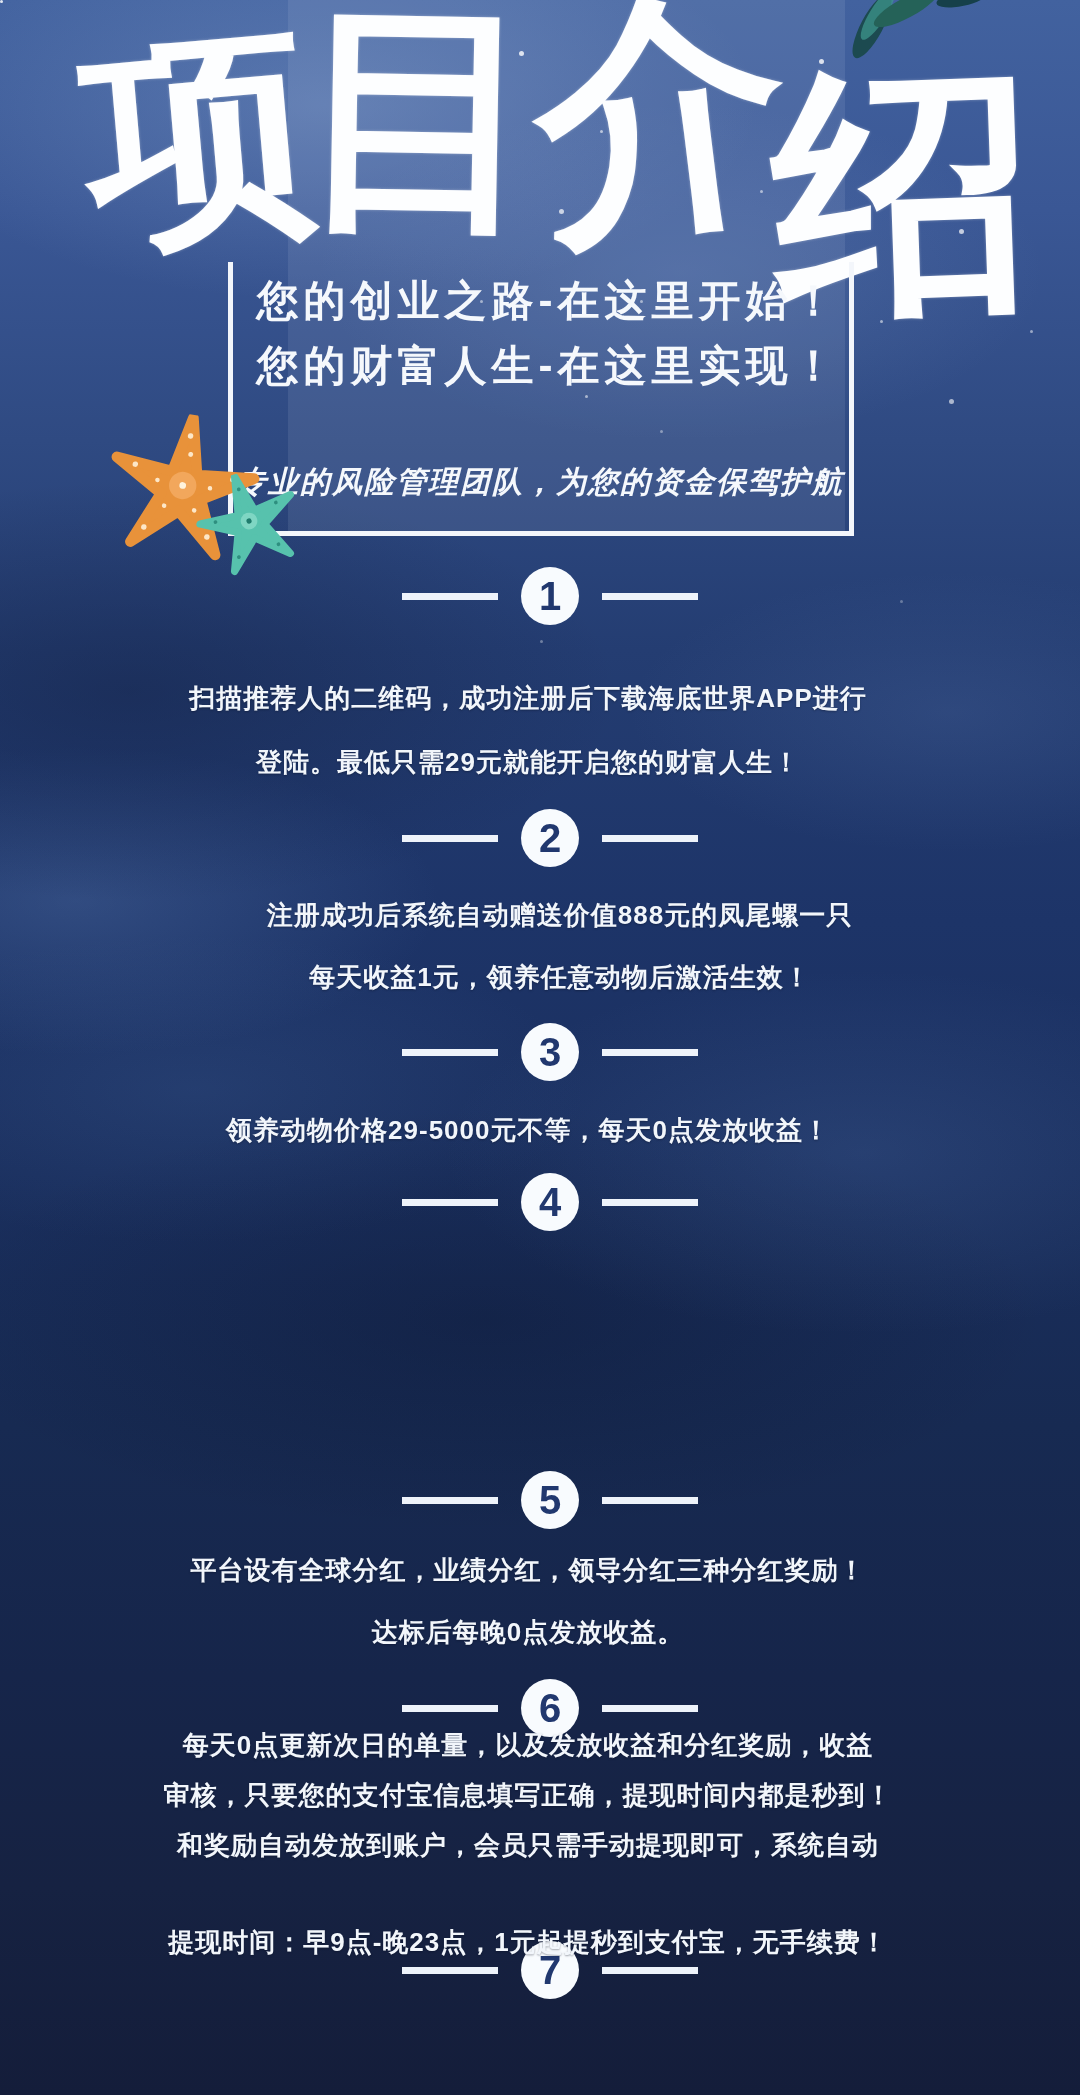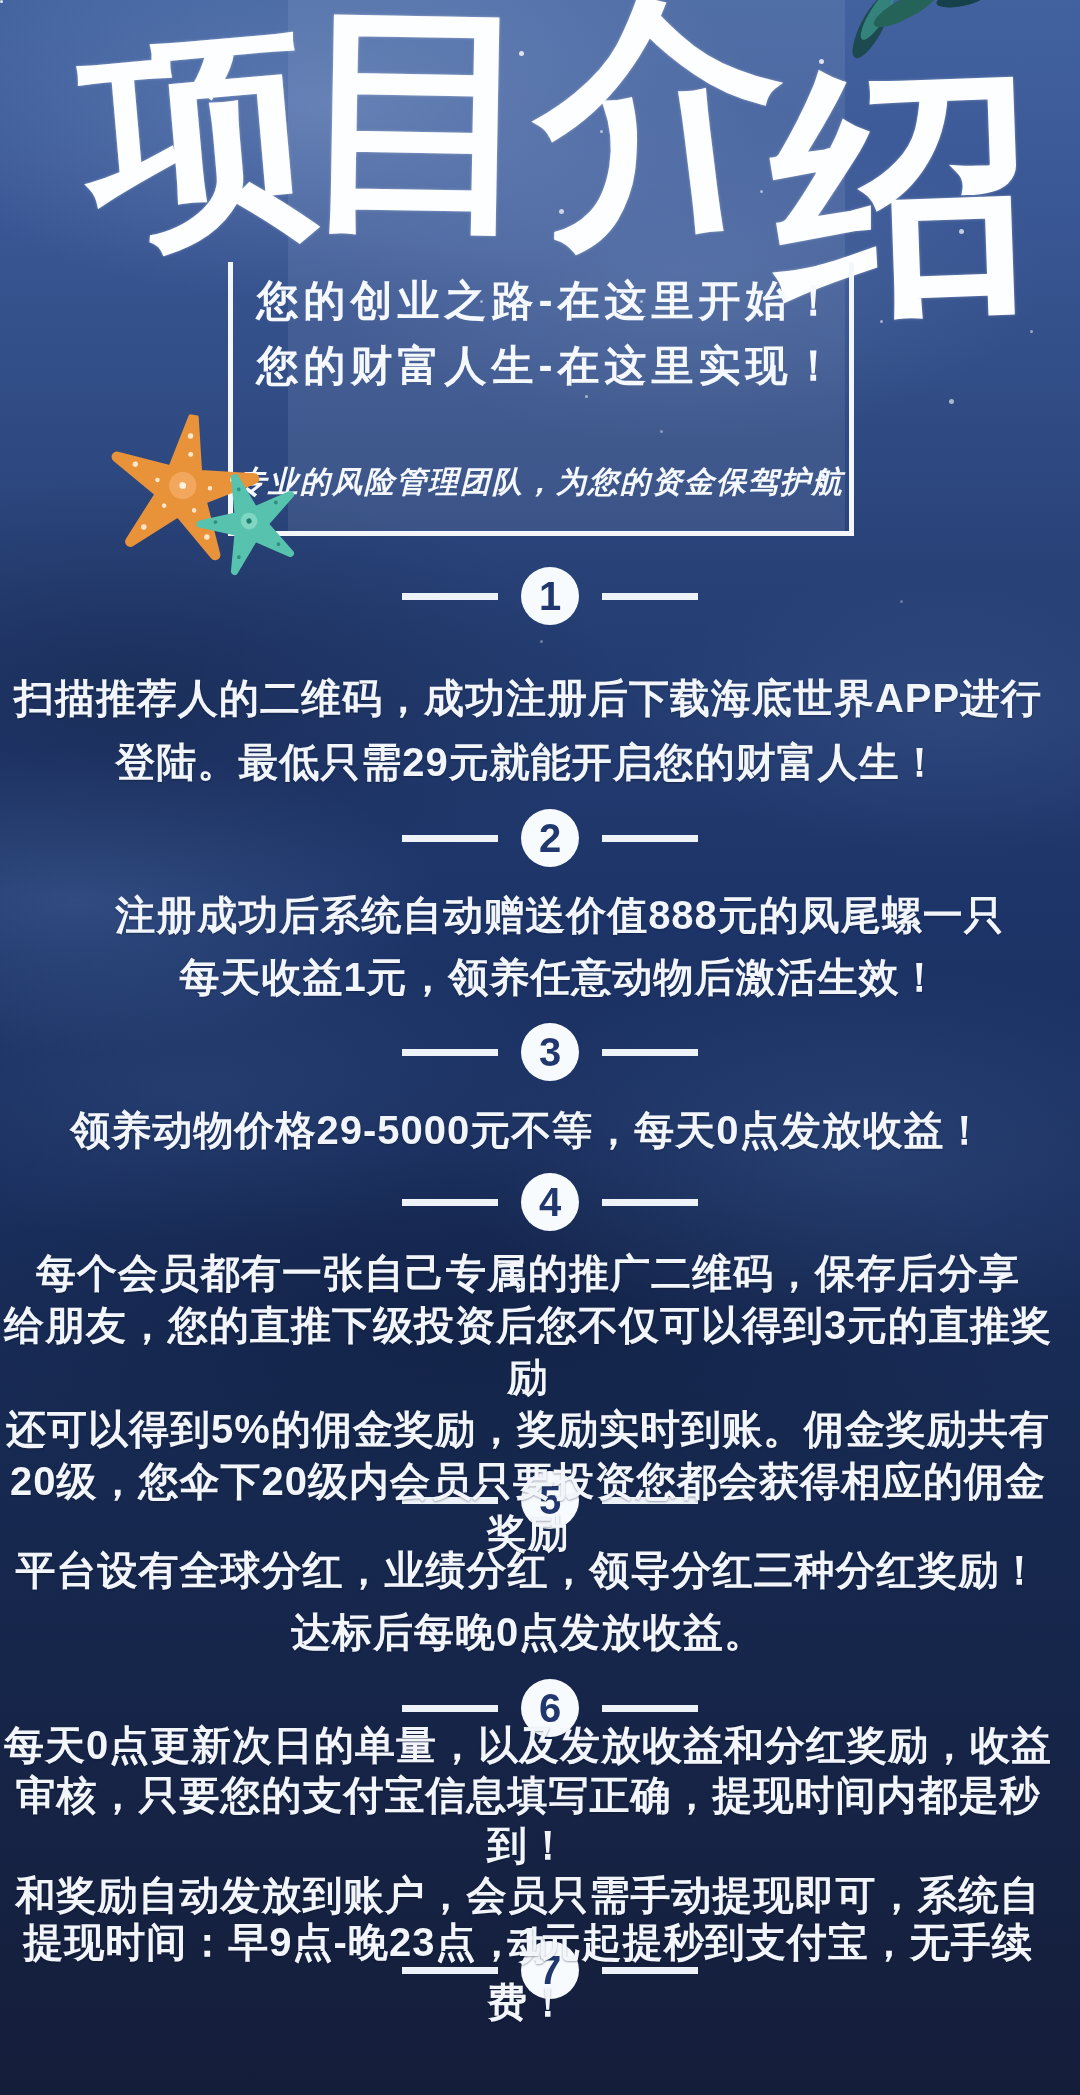--- a/index.html
+++ b/index.html
@@ -65,21 +65,21 @@
   
   .marker{position:absolute;left:10px;width:1080px;display:flex;align-items:center;
     justify-content:center;gap:23px;}
   .dash{width:96px;height:7px;background:#eef3fa;}
   .badge{width:58px;height:58px;border-radius:50%;background:#f8fbfe;display:flex;
     align-items:center;justify-content:center;font-size:40px;font-weight:bold;color:#21386f;}
   .m1{top:567px;} .m2{top:809px;} .m3{top:1023px;} .m4{top:1173px;}
   .m5{top:1471px;} .m6{top:1679px;} .m7{top:1941px;}
   
   .sec{position:absolute;left:0;width:1056px;text-align:center;color:#f2f6fb;
-    font-weight:bold;font-size:40px;letter-spacing:1px;
+    font-weight:bold;font-size:26px;letter-spacing:1px;
     text-shadow:0 1px 2px rgba(5,12,30,.35);}
   .s1{top:666px;line-height:64px;}
   .s2{top:884px;line-height:62px;margin-left:32px;}
   .s3{top:1100px;line-height:60px;}
   .s4{top:1247px;line-height:52px;}
   .s5{top:1539px;line-height:62px;}
   .s6{top:1720px;line-height:50px;}
   .s7{top:1912px;line-height:60px;}
 </style>
 </head>
@@ -180,26 +180,20 @@
     <div>扫描推荐人的二维码，成功注册后下载海底世界APP进行</div>
     <div>登陆。最低只需29元就能开启您的财富人生！</div>
   </div>
   <div class="sec s2">
     <div>注册成功后系统自动赠送价值888元的凤尾螺一只</div>
     <div>每天收益1元，领养任意动物后激活生效！</div>
   </div>
   <div class="sec s3">
     <div>领养动物价格29-5000元不等，每天0点发放收益！</div>
   </div>
-  <div class="sec s4">
-    <div>每个会员都有一张自己专属的推广二维码，保存后分享</div>
-    <div>给朋友，您的直推下级投资后您不仅可以得到3元的直推奖励</div>
-    <div>还可以得到5%的佣金奖励，奖励实时到账。佣金奖励共有</div>
-    <div>20级，您伞下20级内会员只要投资您都会获得相应的佣金奖励</div>
-  </div>
   <div class="sec s5">
     <div>平台设有全球分红，业绩分红，领导分红三种分红奖励！</div>
     <div>达标后每晚0点发放收益。</div>
   </div>
   <div class="sec s6">
     <div>每天0点更新次日的单量，以及发放收益和分红奖励，收益</div>
     <div>审核，只要您的支付宝信息填写正确，提现时间内都是秒到！</div>
     <div>和奖励自动发放到账户，会员只需手动提现即可，系统自动</div>
   </div>
   <div class="sec s7">

